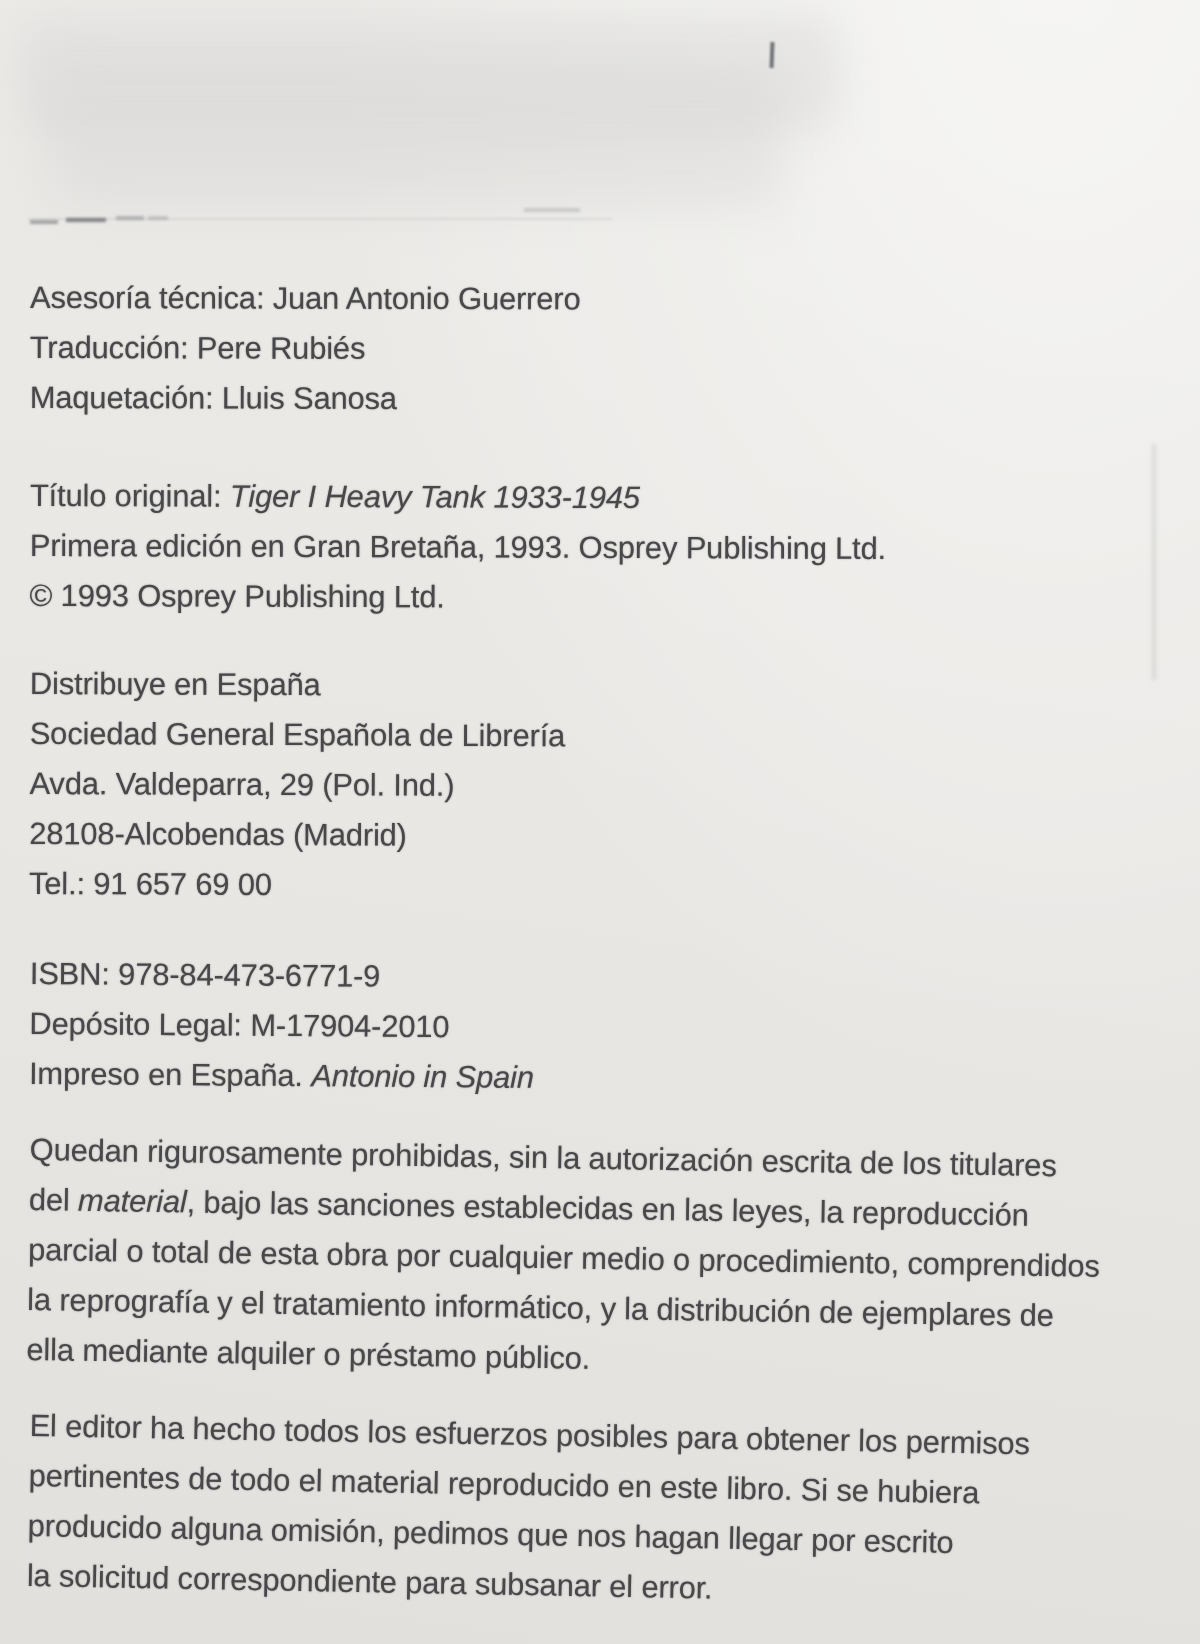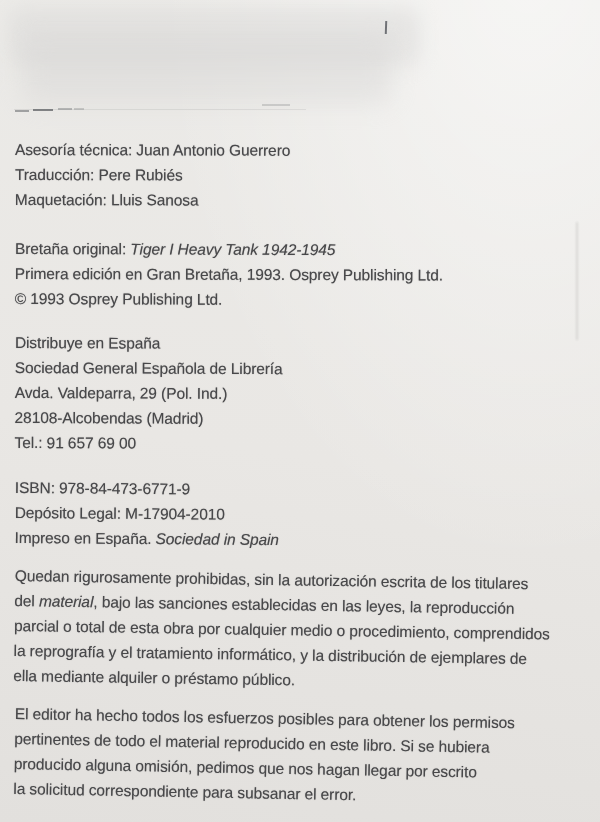--- a/index.html
+++ b/index.html
@@ -75,37 +75,37 @@
   <div class="dash dash5"></div>
   <div class="crease"></div>
 
   <section class="block r1" id="credits-block">
     <div class="line">Asesoría técnica: Juan Antonio Guerrero</div>
     <div class="line">Traducción: Pere Rubiés</div>
     <div class="line">Maquetación: Lluis Sanosa</div>
   </section>
 
   <section class="block r2" id="edition-block">
-    <div class="line"><span>Bretaña original: </span><em>Tiger I Heavy Tank 1942-1945</em></div>
+    <div class="line"><span>Título original: </span><em>Tiger I Heavy Tank 1933-1945</em></div>
     <div class="line">Primera edición en Gran Bretaña, 1993. Osprey Publishing Ltd.</div>
     <div class="line">© 1993 Osprey Publishing Ltd.</div>
   </section>
 
   <section class="block r3" id="distribution-block">
     <div class="line">Distribuye en España</div>
     <div class="line">Sociedad General Española de Librería</div>
     <div class="line">Avda. Valdeparra, 29 (Pol. Ind.)</div>
     <div class="line">28108-Alcobendas (Madrid)</div>
     <div class="line">Tel.: 91 657 69 00</div>
   </section>
 
   <section class="block r4" id="publication-block">
     <div class="line">ISBN: 978-84-473-6771-9</div>
     <div class="line">Depósito Legal: M-17904-2010</div>
-    <div class="line"><span>Impreso en España. </span><em>Sociedad in Spain</em></div>
+    <div class="line"><span>Impreso en España. </span><em>Antonio in Spain</em></div>
   </section>
 
   <section class="block r5" id="legal-block">
     <div class="line">Quedan rigurosamente prohibidas, sin la autorización escrita de los titulares</div>
     <div class="line"><span>del </span><em>material</em><span>, bajo las sanciones establecidas en las leyes, la reproducción</span></div>
     <div class="line">parcial o total de esta obra por cualquier medio o procedimiento, comprendidos</div>
     <div class="line">la reprografía y el tratamiento informático, y la distribución de ejemplares de</div>
     <div class="line">ella mediante alquiler o préstamo público.</div>
   </section>
 

